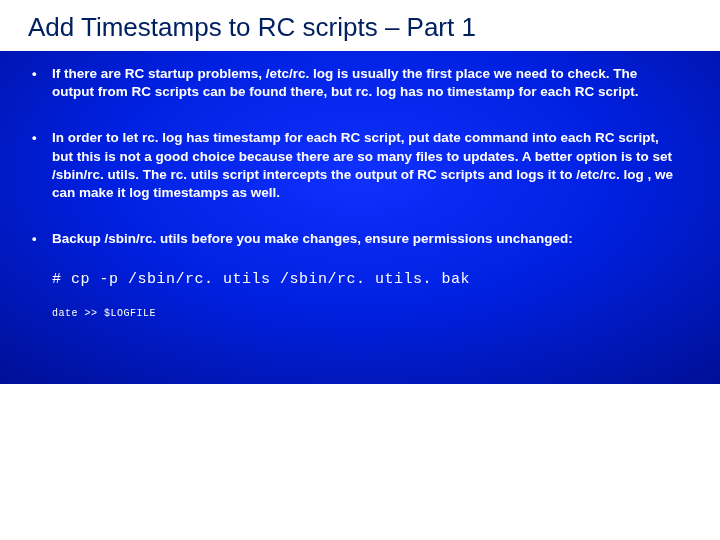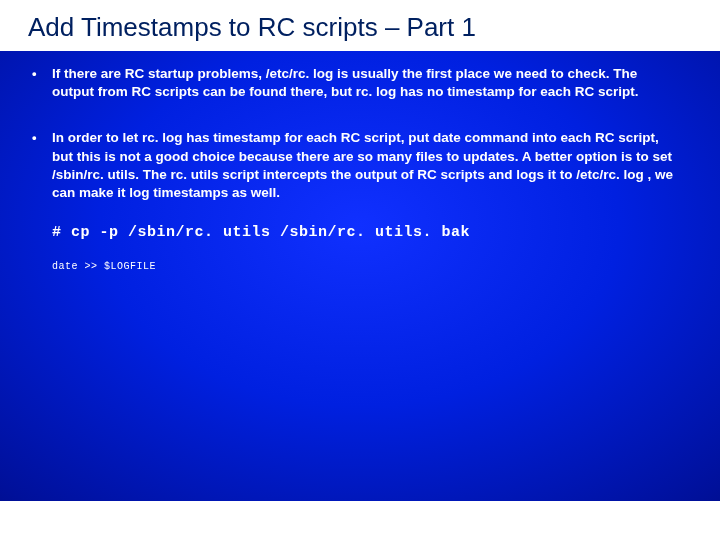--- a/index.html
+++ b/index.html
@@ -6,21 +6,21 @@
     margin: 0;
     padding: 0;
     width: 720px;
     height: 540px;
     overflow: hidden;
     font-family: Arial, Helvetica, sans-serif;
   }
   .slide {
     box-sizing: border-box;
     width: 720px;
-    height: 501px;
+    height: 384px;
     background: radial-gradient(ellipse 120% 120% at 50% 45%, #1030ff 0%, #0020e0 30%, #00109a 60%, #000560 80%, #000030 100%);
     padding: 0;
     position: relative;
   }
   .title-wrap {
     background: #ffffff;
     padding: 12px 18px 8px 28px;
   }
   .title {
     color: #002060;
@@ -50,21 +50,21 @@
     position: absolute;
     left: 4px;
     top: 0;
     color: #ffffff;
     font-weight: bold;
     font-size: 13px;
   }
   .code {
     font-family: "Courier New", Courier, monospace;
     font-size: 15px;
-    font-weight: bold;
+    font-weight: normal;
     margin-left: 24px;
     margin-top: -6px;
     margin-bottom: 26px;
     color: #ffffff;
     letter-spacing: 0.5px;
   }
   .code2 {
     font-family: "Courier New", Courier, monospace;
     font-size: 10px;
     font-weight: normal;
@@ -79,17 +79,18 @@
 
 <div class="slide">
   <div class="title-wrap">
     <h1 class="title">Add Timestamps to RC scripts – Part 1</h1>
   </div>
 
   <div class="body">
     <ul class="bullets">
       <li>If there are RC startup problems, /etc/rc. log is usually the first place we need to check. The output from RC scripts can be found there, but rc. log has no timestamp for each RC script.</li>
       <li>In order to let rc. log has timestamp for each RC script, put date command into each RC script, but this is not a good choice because there are so many files to updates. A better option is to set /sbin/rc. utils. The rc. utils script intercepts the output of RC scripts and logs it to /etc/rc. log , we can make it log timestamps as well.</li>
+      <li>Backup /sbin/rc. utils before you make changes, ensure permissions unchanged:</li>
     </ul>
     <div class="code"># cp -p /sbin/rc. utils /sbin/rc. utils. bak</div>
     <div class="code2">date &gt;&gt; $LOGFILE</div>
   </div>
 </div>
 
 </body></html>

